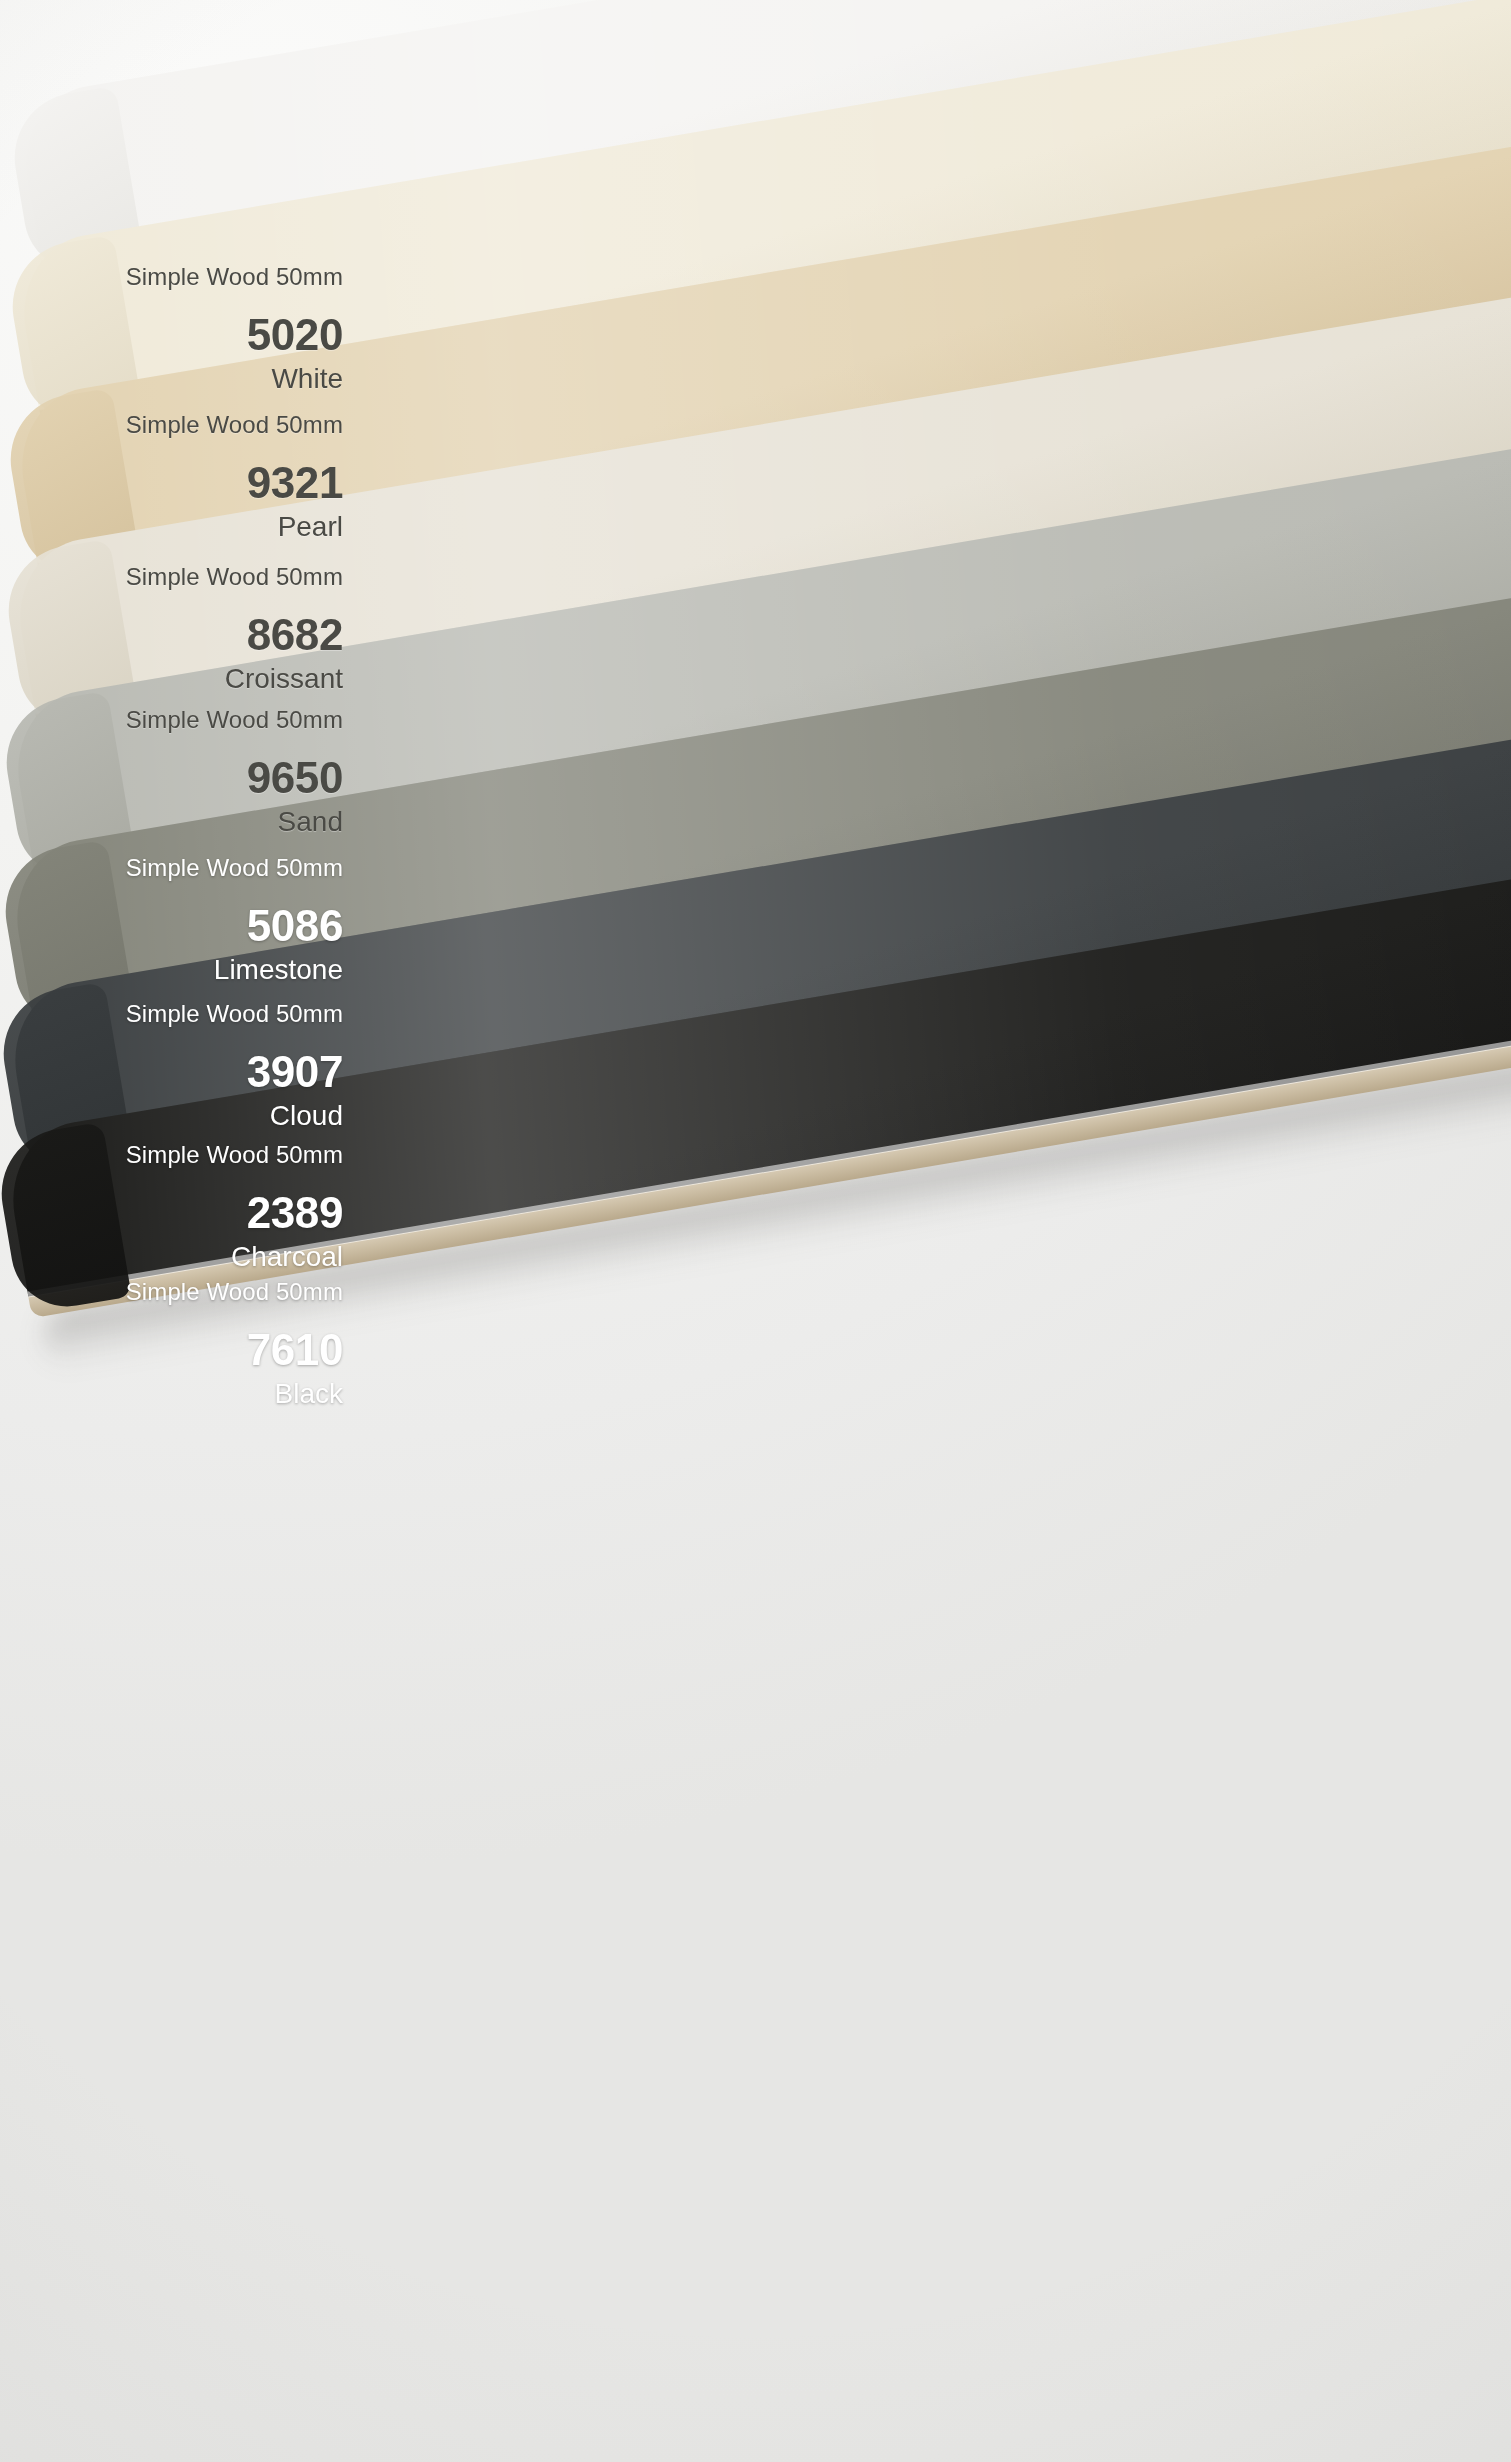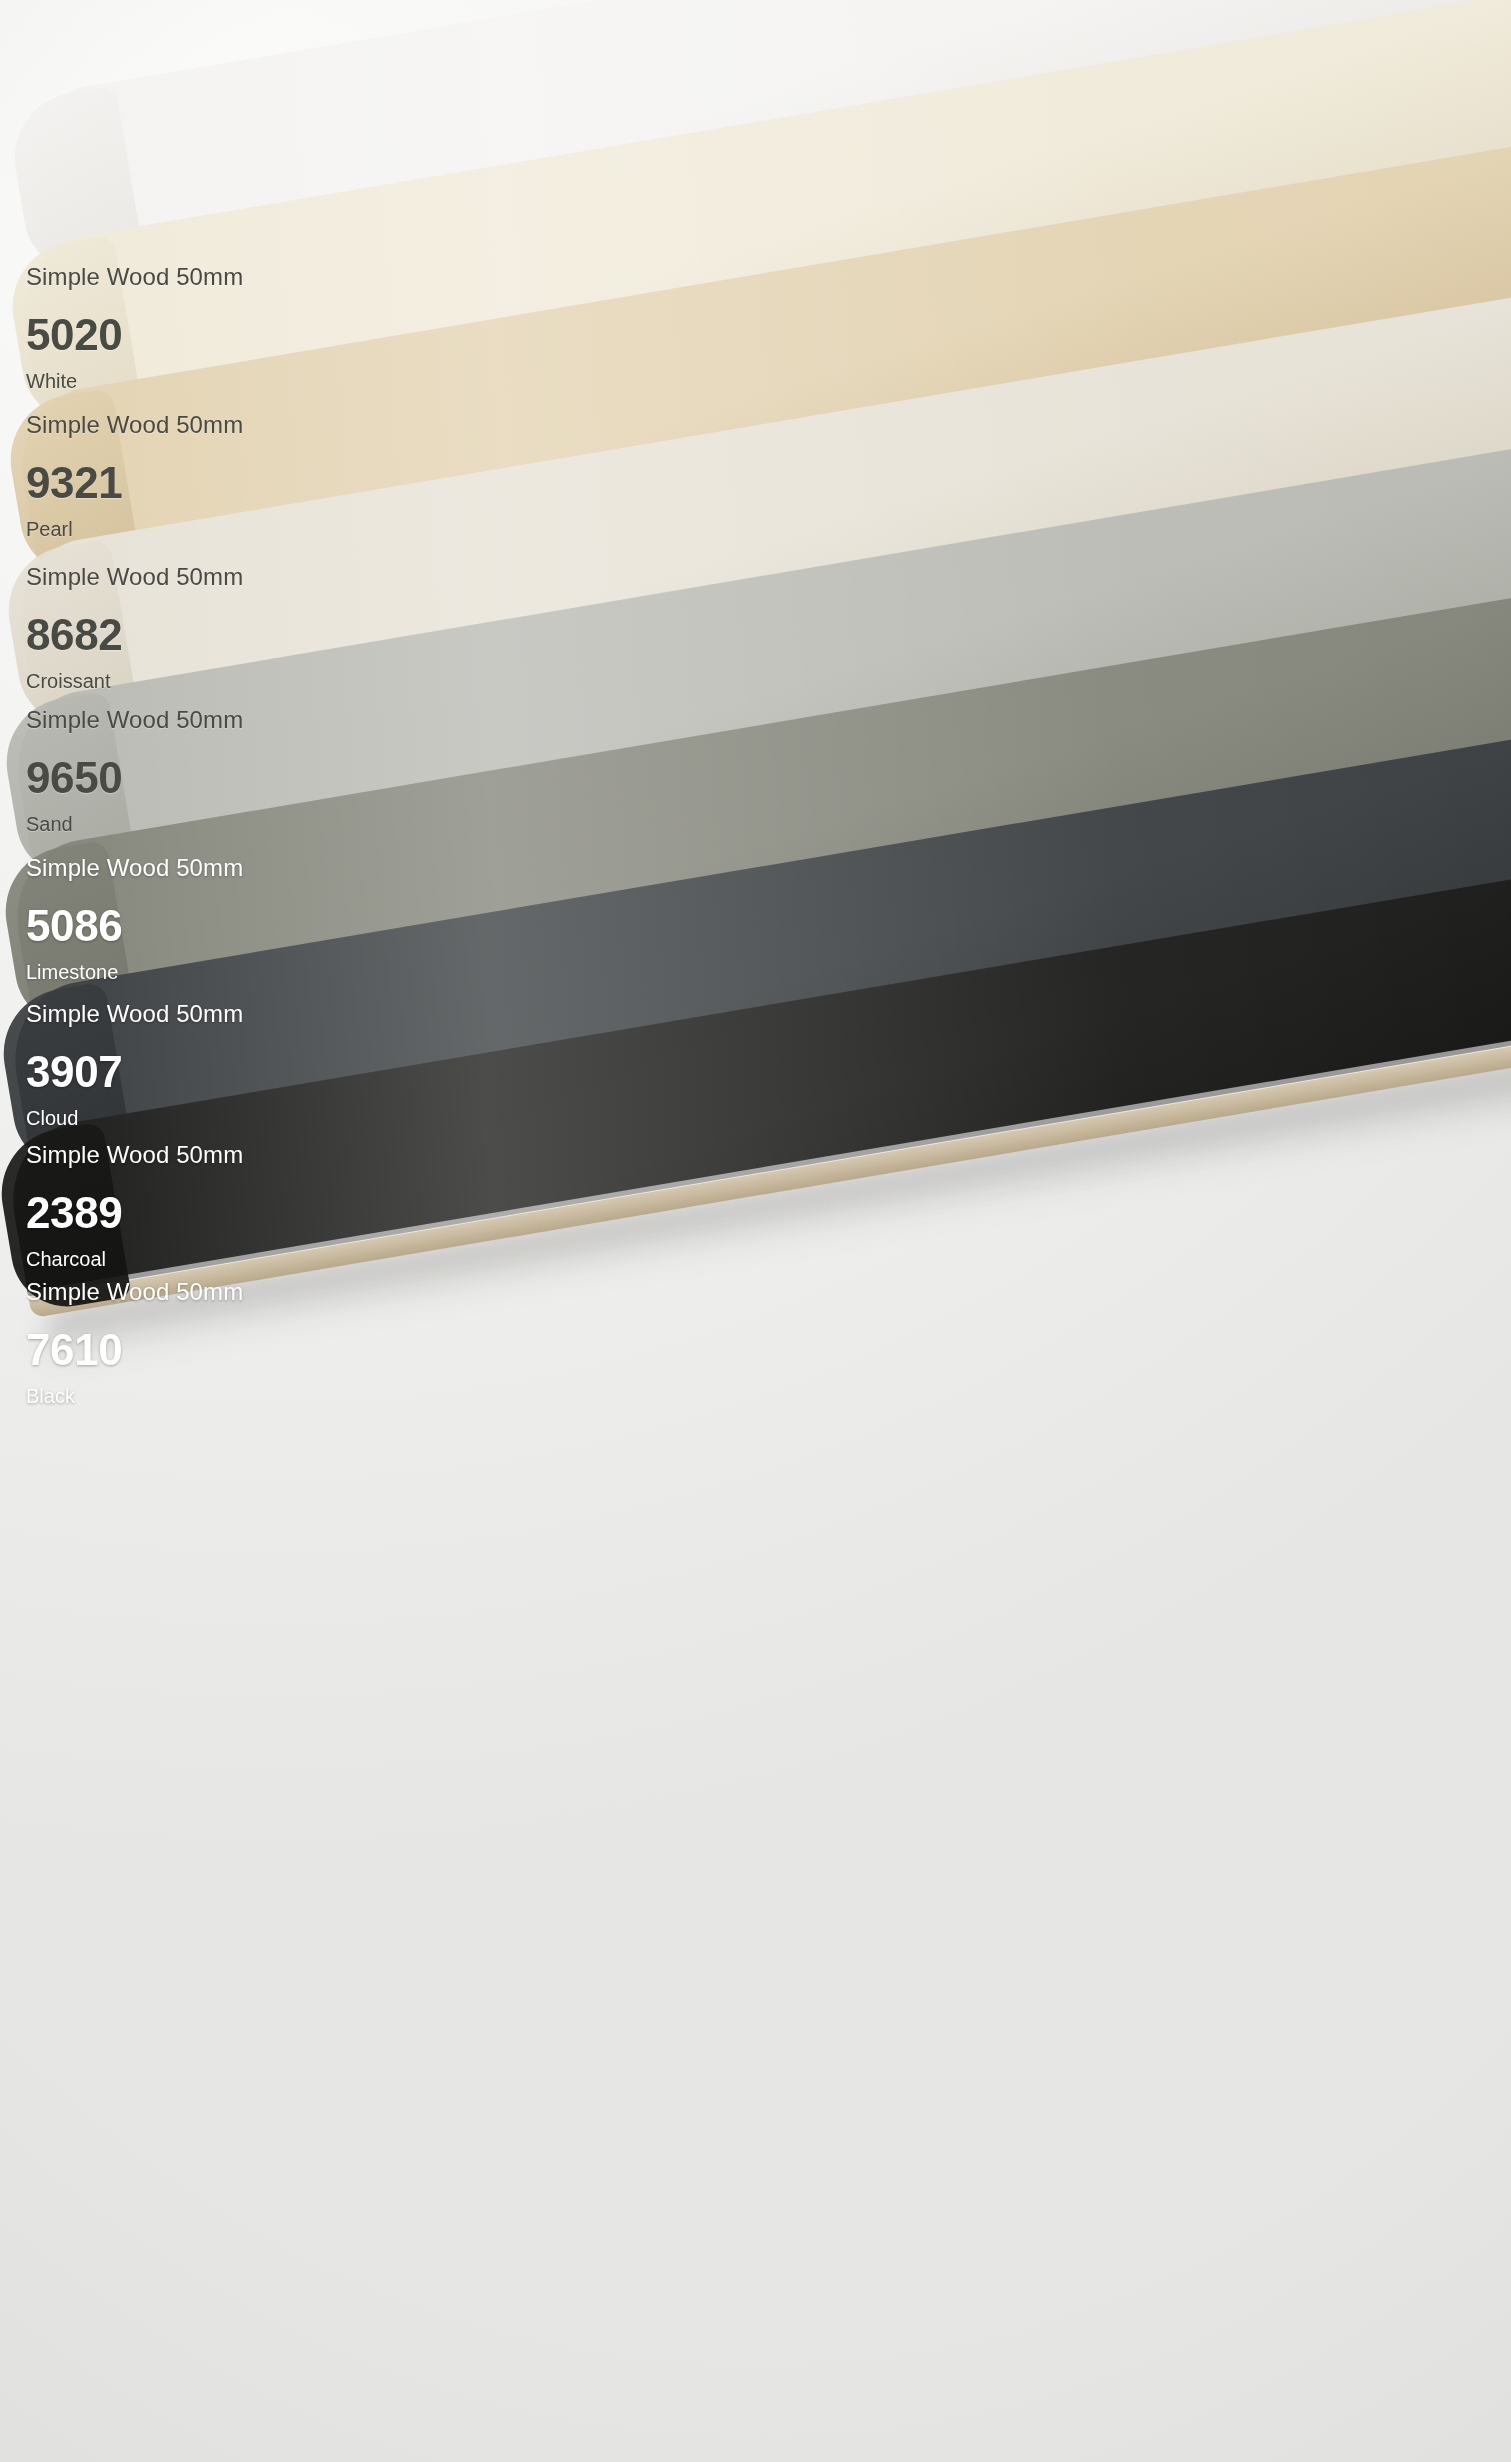--- a/index.html
+++ b/index.html
@@ -75,28 +75,28 @@
     left:39px;top:3.7px;
     width:112px;height:177px;
     border-radius:65px 17px 13px 56px;
     opacity:.92;
   }
 
   
   .label{
     position:absolute;
     width:317px;
-    text-align:left;
+    text-align:right;
     z-index:40;
     line-height:1;
     -webkit-font-smoothing:antialiased;
   }
   .l-name{ font-size:24px; letter-spacing:0.1px; }
   .l-code{ font-size:44px; font-weight:bold; letter-spacing:-0.4px; margin-top:24px; }
-  .l-colour{ font-size:20px; margin-top:14px; }
+  .l-colour{ font-size:28px; margin-top:8px; }
   .dark  .l-name,.dark  .l-code,.dark  .l-colour{ color:#4a4a45; text-shadow:0 0.9px 0.9px rgba(255,255,255,.35); }
   .light .l-name,.light .l-code,.light .l-colour{ color:#ffffff; text-shadow:0 0.9px 2.8px rgba(0,0,0,.30); }
 </style>
 </head>
 <body style="background: rgb(239, 239, 237);">
 
 <div id="stage">
   <div id="slats">
       <div class="slat" style="top: 105px; left: -11.2px; transform: rotate(-9.6deg); z-index: 10;">
         <div class="plank">

